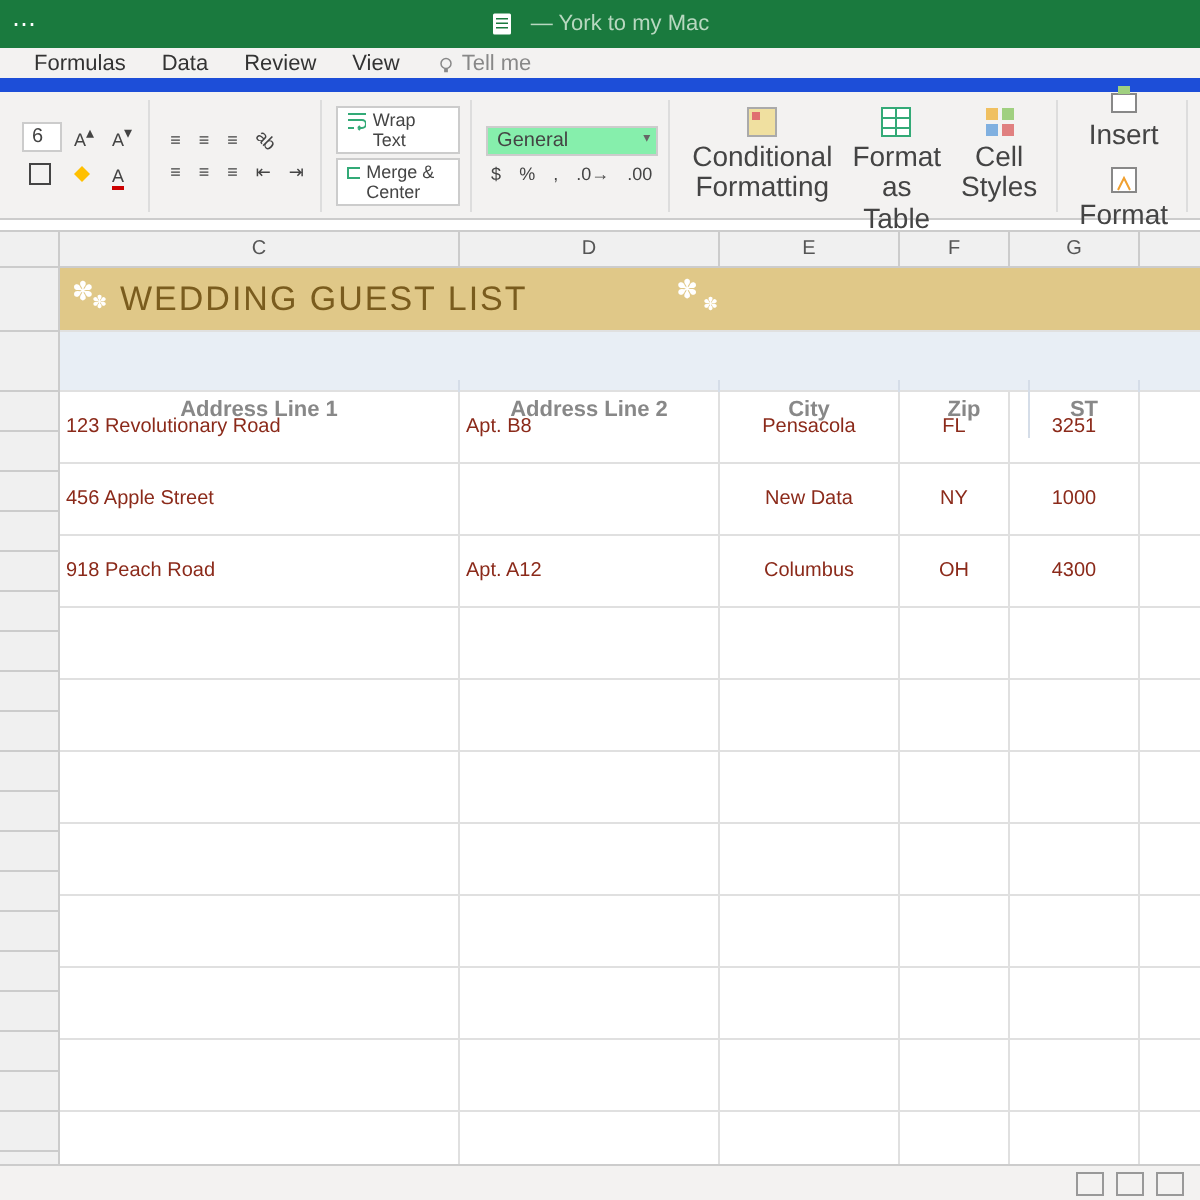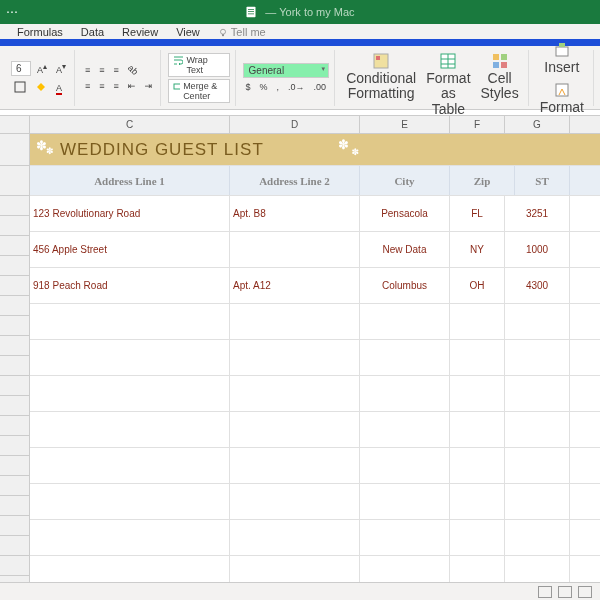--- a/index.html
+++ b/index.html
@@ -44,21 +44,21 @@
 
 .title-row { height: 32px !important; background: #e0c888; }
 .title-row .title-cell { font-family: Georgia, serif; font-size: 17px; color: #7a5c1e; letter-spacing: 1px; padding-left: 30px; font-weight: normal; border-right: none; position: relative; }
 .title-row .flower { position: absolute; font-size: 13px; color: #fff; }
 .title-row .f1 { left: 6px; top: 4px; }
 .title-row .f2 { left: 16px; top: 12px; font-size: 9px; }
 .title-row .f3 { right: 220px; top: 3px; }
 .title-row .f4 { right: 210px; top: 13px; font-size: 9px; }
 
 .header-row { height: 30px !important; background: #e8eef5; }
-.header-row .cell { font-family: Liberation Serif, serif; font-size: 11px; color: #888; justify-content: center; font-weight: bold; border-right: 1px solid #d5dde8; }
+.header-row .cell { font-family: Liberation Sans, sans-serif; font-size: 11px; color: #888; justify-content: center; font-weight: bold; border-right: 1px solid #d5dde8; margin-top: 24px; }
 
 .data-row .cell { color: #8b2a1a; font-size: 10px; }
 .data-row .cell.center { justify-content: center; }
 
 .statusbar { height: 18px; background: #f3f2f1; border-top: 1px solid #ccc; display: flex; justify-content: flex-end; align-items: center; padding: 0 8px; gap: 6px; }
 .statusbar .view-ic { width: 14px; height: 12px; border: 1px solid #999; }
 
 .w-c { width: 200px; } .w-d { width: 130px; } .w-e { width: 90px; } .w-f { width: 55px; } .w-g { width: 65px; }
 .rh-title { height: 32px !important; } .rh-header { height: 30px !important; }
 </style>

